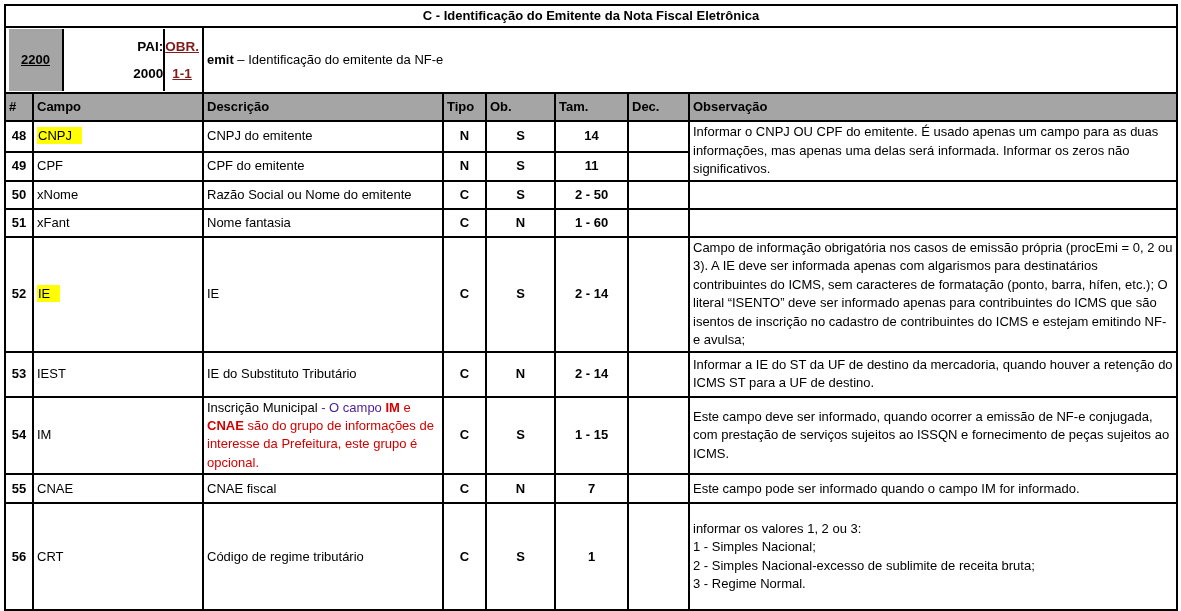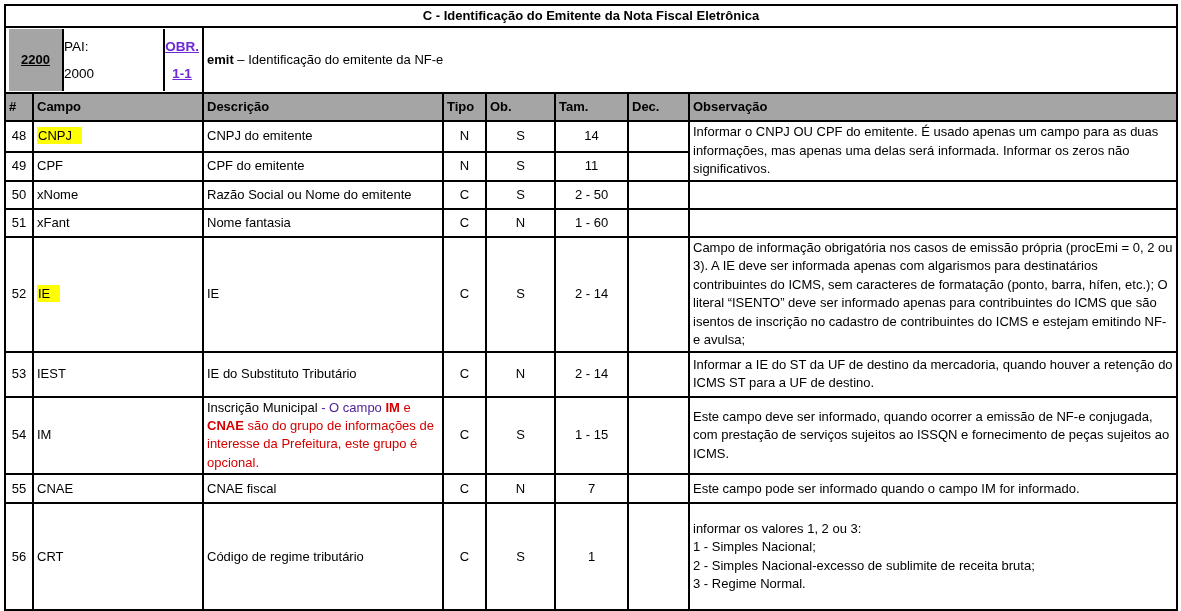--- a/index.html
+++ b/index.html
@@ -32,39 +32,39 @@
     font-size: 14px;
     padding: 1px 2px;
     margin-top: 44px;
   }
   td.hd {
     background: #a5a5a5;
     font-weight: bold;
     font-size: 13.5px;
     text-align: left;
   }
-  .c { text-align: center; }
+  .c { text-align: center; font-weight: bold; }
   td.nopad { padding: 0; }
   .subflex { display: flex; height: 62px; align-items: stretch; }
   .subflex .box { box-sizing: border-box; }
   .id-box {
     width: 57px; background: #a5a5a5; border-right: 2px solid #000;
     display: flex; align-items: center; justify-content: center;
     font-weight: bold; font-size: 13px; text-decoration: underline;
   }
   .pai-box {
     width: 105px; border-right: 2px solid #000;
-    display: flex; flex-direction: column; justify-content: space-evenly; align-items: flex-start;
-    font-weight: normal; font-size: 13.5px;
+    display: flex; flex-direction: column; justify-content: space-evenly; align-items: flex-end;
+    font-weight: bold; font-size: 13.5px;
   }
   .obr-box {
     flex: 1;
     display: flex; flex-direction: column; justify-content: space-evenly; align-items: center;
     font-weight: bold; font-size: 13.5px;
-    color: #6d28d9; text-decoration: underline;
+    color: #7f1d1d; text-decoration: underline;
   }
   td.emit-cell { vertical-align: top; padding-top: 3px; font-size: 13.5px; }
   td.obs-spread { white-space: pre-line; line-height: 2.05; }
   span.seg-b { font-weight: bold; }
   span.seg-hl { background: #ffff00; padding: 1px 10px 1px 1px; }
 </style>
 </head>
 <body>
 
 <div class="doc">

